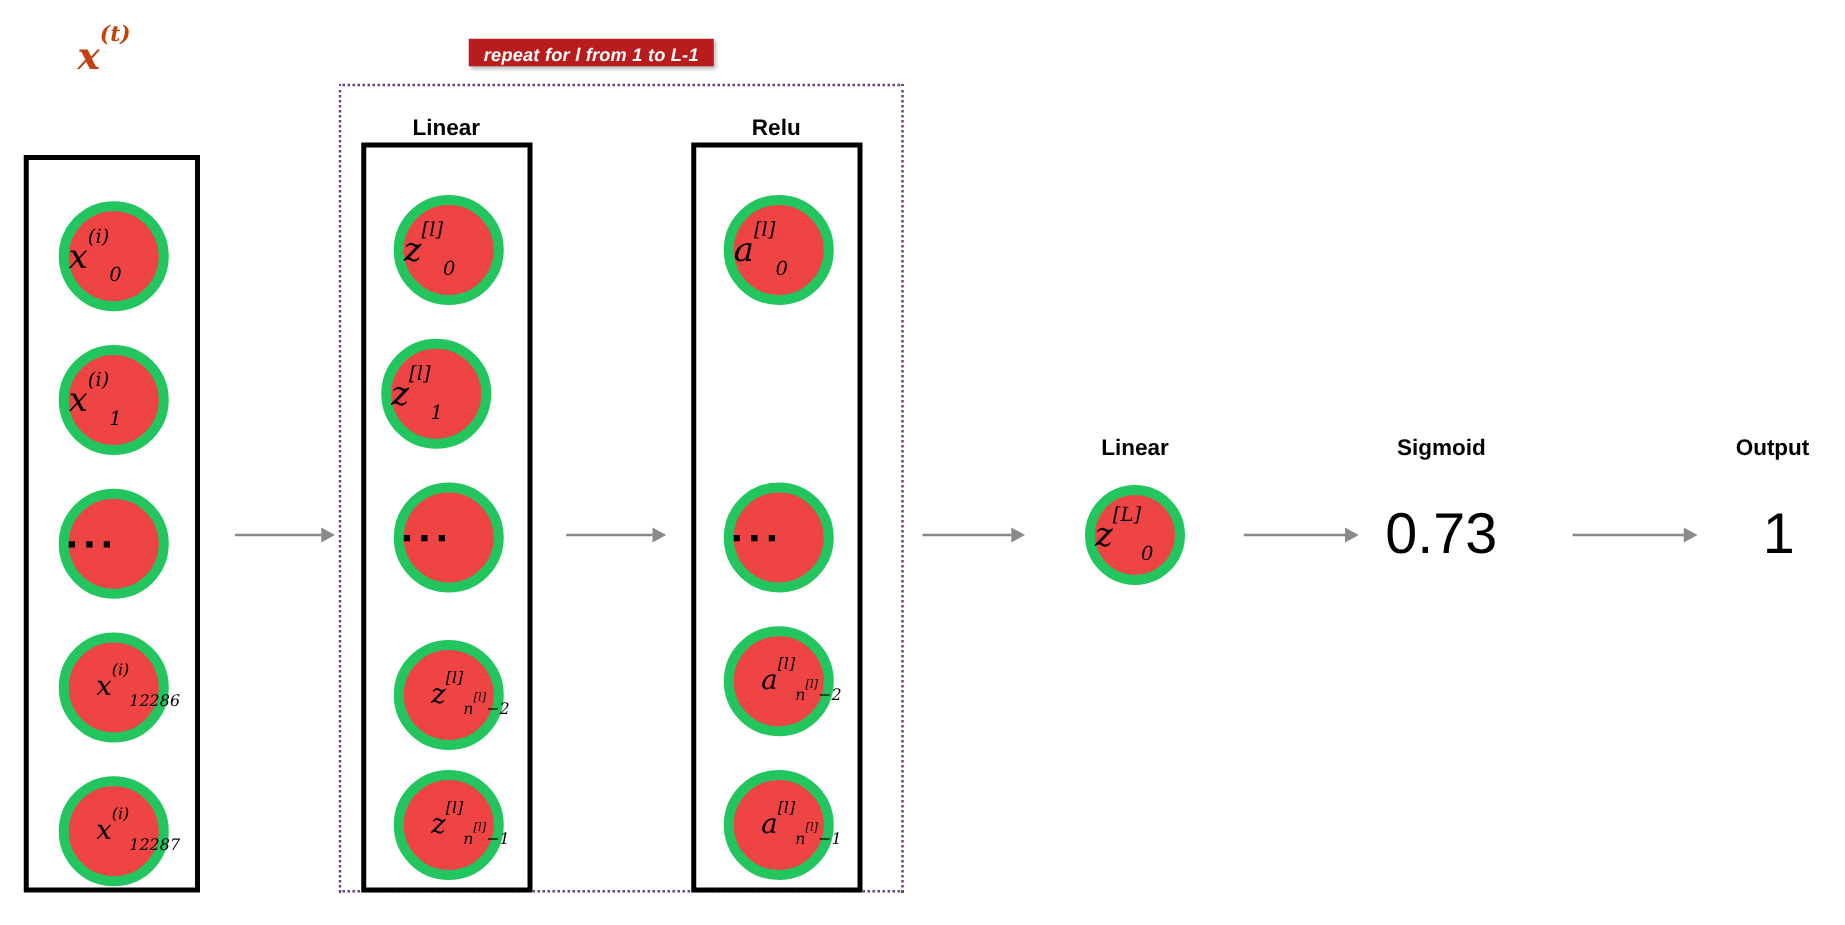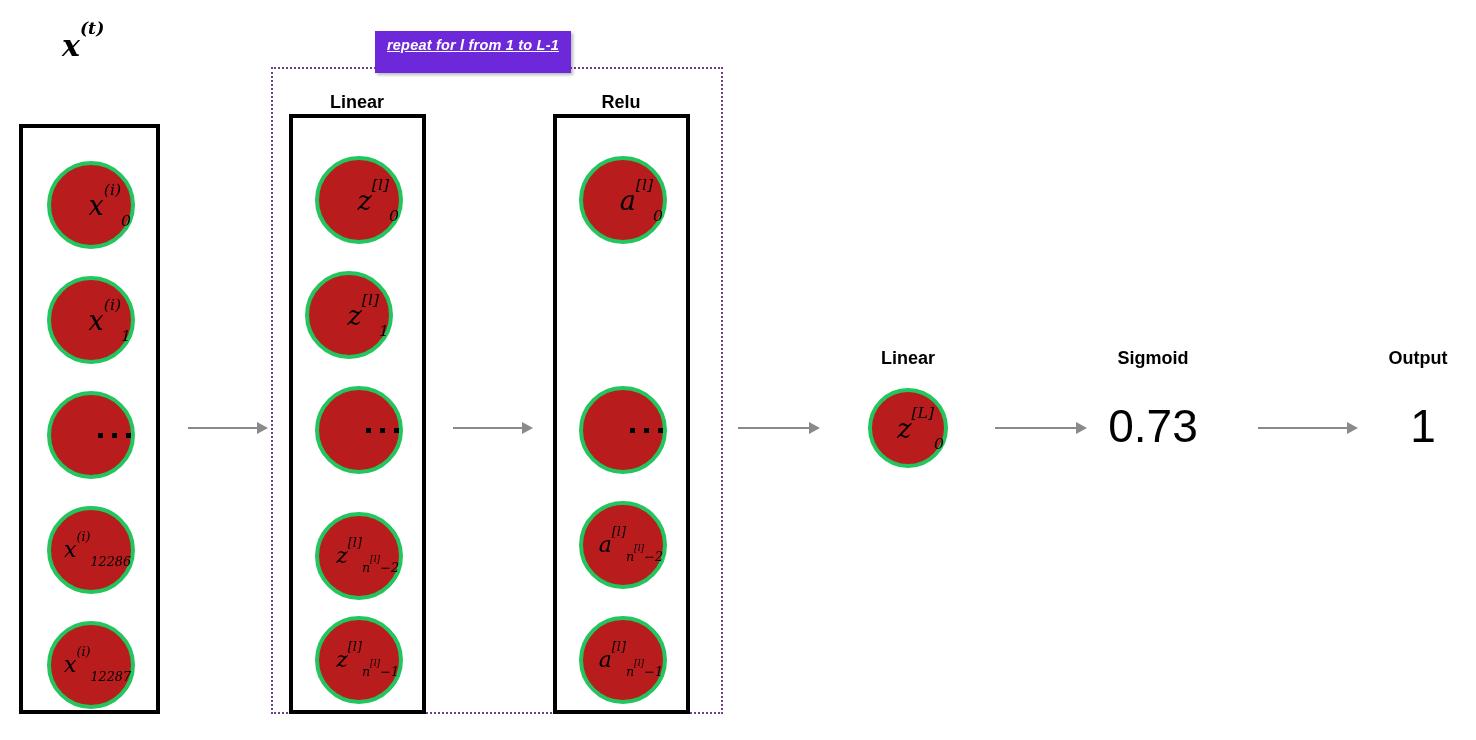--- a/index.html
+++ b/index.html
@@ -39,27 +39,27 @@
   .layer-box {
     position: absolute;
     border: 4px solid #000;
     background: #ffffff;
     box-sizing: border-box;
   }
 
   
   .node {
     position: absolute;
-    border: 4px solid #22c55e;
+    border: 8px solid #22c55e;
     border-radius: 50%;
-    background: #b91c1c;
+    background: #ef4444;
     box-sizing: border-box;
     display: flex;
     align-items: center;
-    justify-content: flex-end;
+    justify-content: flex-start;
     text-align: center;
   }
   .node .math { font-size: 27px; }
   .node.small .math { font-size: 22px; margin-left: 22px; }
 
   
   .dots {
     display: flex;
     align-items: center;
     justify-content: center;
@@ -86,31 +86,30 @@
 
   
   .dotted-group {
     position: absolute;
     border: 2px dotted #6f3f87;
     box-sizing: border-box;
     background: transparent;
   }
   .repeat-badge {
     position: absolute;
-    background: #6d28d9;
+    background: #b91c1c;
     color: #ffffff;
     font-family: "Liberation Sans", sans-serif;
     font-style: italic;
     font-weight: bold;
     font-size: 14.5px;
     letter-spacing: 0.2px;
-    padding: 6px 12px 20px 12px;
+    padding: 6px 12px 0 12px;
     white-space: nowrap;
     box-shadow: 2px 2px 3px rgba(0,0,0,0.28);
-    text-decoration: underline;
   }
 
   
   .arrow {
     position: absolute;
     height: 12px;
     display: flex;
     align-items: center;
   }
   .arrow .shaft {
@@ -138,21 +137,21 @@
     transform: translate(-50%, -50%);
   }
 
   
   .input-title {
     position: absolute;
     font-family: "DejaVu Serif", "Liberation Serif", serif;
     font-style: italic;
     font-weight: bold;
     font-size: 30px;
-    color: #000000;
+    color: #c2410c;
     white-space: nowrap;
   }
 </style>
 </head>
 <body>
 
 <div id="canvas">
 
   <div class="input-title" style="left:62px; top:28px;">
     <span>x</span><sup>(t)</sup>

